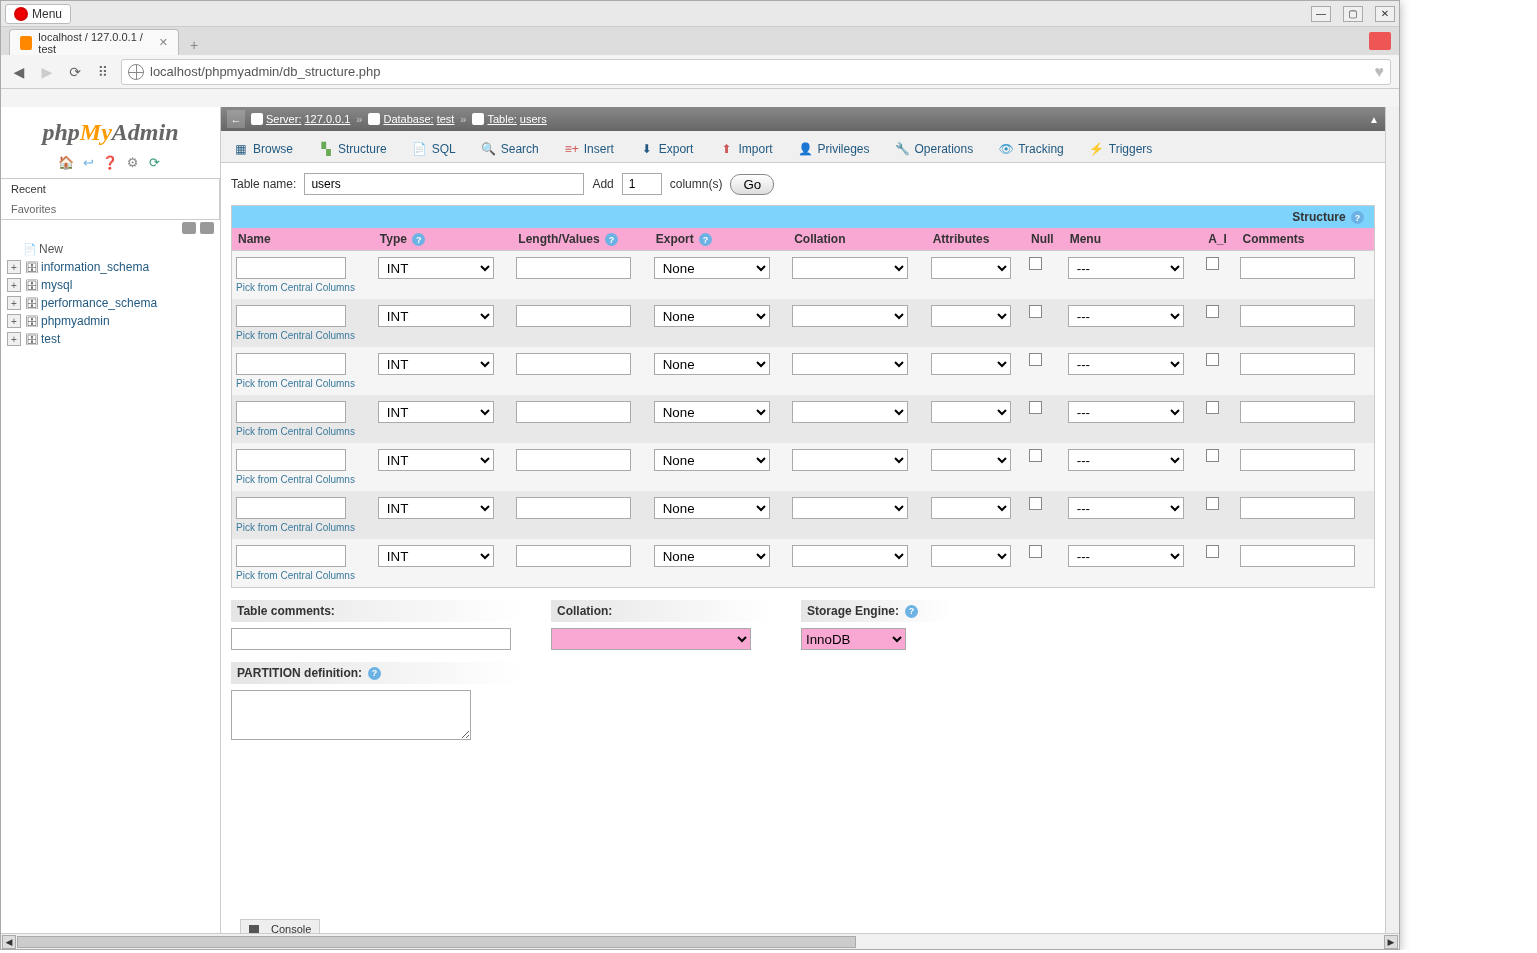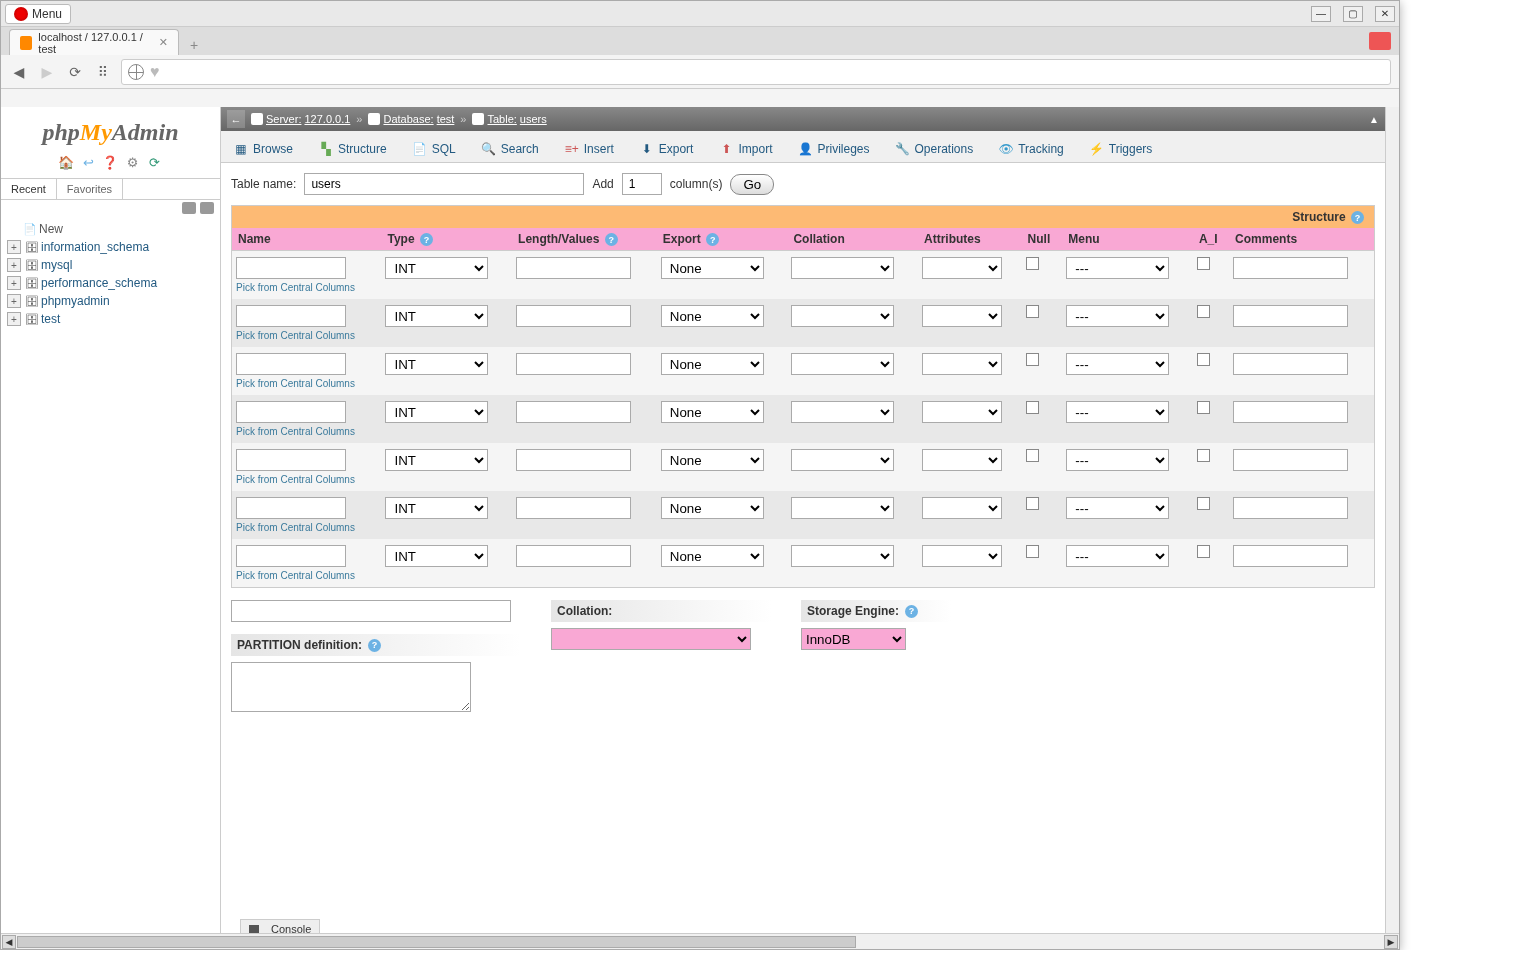--- a/index.html
+++ b/index.html
@@ -203,20 +203,21 @@
     display: inline-flex;
     align-items: center;
     justify-content: center;
     font-size: 13px;
   }
   .sidebar-tabs {
     display: flex;
     border-bottom: 1px solid #ccc;
     border-top: 1px solid #ccc;
     margin-top: 4px;
+    flex-direction: column;
   }
   .sidebar-tab {
     padding: 4px 10px;
     cursor: pointer;
     border-right: 1px solid #ccc;
     color: #666;
     font-size: 11px;
   }
   .sidebar-tab.active {
     background: #fff;
@@ -359,21 +360,21 @@
     background: linear-gradient(#fff, #ddd);
     cursor: pointer;
   }
   
   .structure-table {
     width: 100%;
     border-collapse: collapse;
     border: 1px solid #ccc;
   }
   .struct-header-top {
-    background: #fdba74;
+    background: #7dd3fc;
     height: 22px;
   }
   .struct-header-top td.right {
     text-align: right;
     padding-right: 10px;
     font-weight: bold;
   }
   .struct-header {
     background: #f9a8d4;
   }
@@ -402,21 +403,21 @@
   }
   .struct-row.odd { background: #f5f5f5; }
   .struct-row.even { background: #e8e8e8; }
   .col-input {
     width: 110px;
     height: 22px;
     border: 1px solid #aaa;
     padding: 0 4px;
   }
   .col-select {
-    width: 103px;
+    width: 116px;
     height: 22px;
     border: 1px solid #aaa;
     background: #fff;
     padding: 0 4px;
   }
   .col-select.narrow { width: 80px; }
   .col-input.wide { width: 115px; }
   .pick-link {
     color: #3a7a9c;
     font-size: 10px;
@@ -552,20 +553,21 @@
     </div>
   </div>
 
   <div class="address-bar">
     <span class="nav-btn">◀</span>
     <span class="nav-btn disabled">▶</span>
     <span class="nav-btn">⟳</span>
     <span class="nav-btn">⠿</span>
     <div class="url-field">
       <span class="globe-icon"></span>
+      <span class="url-text">localhost/phpmyadmin/db_structure.php</span>
       <span class="heart-icon">♥</span>
     </div>
   </div>
 
   <div class="content-area">
 
     <div class="pma-sidebar">
       <div class="pma-logo">
         <span class="php">php</span><span class="my">My</span><span class="admin">Admin</span>
       </div>
@@ -803,20 +805,21 @@
                 <td><span class="chk"></span></td>
                 <td><select class="col-select"><option>---</option></select></td>
                 <td><span class="chk"></span></td>
                 <td><input class="col-input wide" style=""></td>
               </tr>
             </tbody>
         </table>
 
         <div class="bottom-config">
           <div class="config-block">
+            <div class="config-label">Table comments:</div>
             <input class="config-input" style="">
             <div class="config-label" style="margin-top:6px;">
               <span>PARTITION definition:</span>
               <span class="help-icon">?</span>
             </div>
             <textarea class="partition-ta" style=""></textarea>
           </div>
           <div class="config-block">
             <div class="config-label" style="width:220px;">Collation:</div>
             <select class="config-select"><option></option></select>

